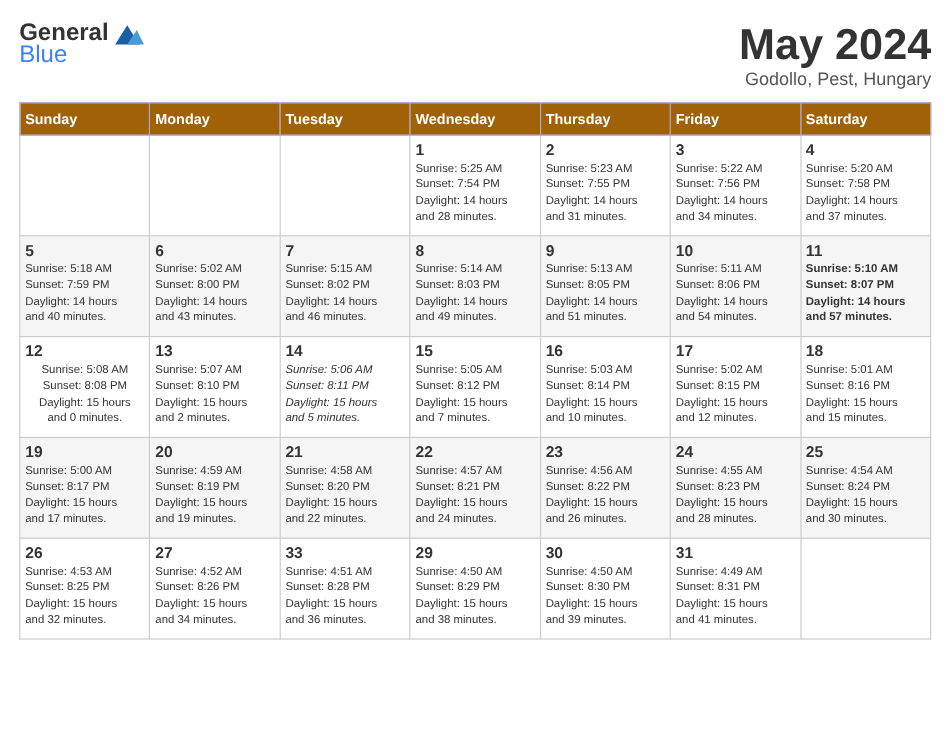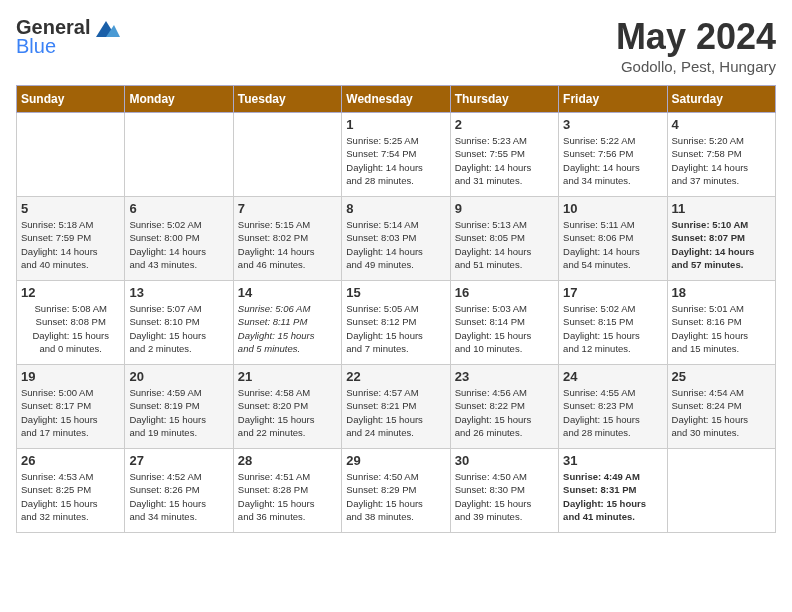--- a/index.html
+++ b/index.html
@@ -322,21 +322,21 @@
 and 32 minutes.</div>
         </td>
         <td>
           <span class="day-number">27</span>
           <div class="day-info" style="white-space: pre-line;">Sunrise: 4:52 AM
 Sunset: 8:26 PM
 Daylight: 15 hours
 and 34 minutes.</div>
         </td>
         <td>
-          <span class="day-number">28</span>
+          <span class="day-number">33</span>
           <div class="day-info" style="white-space: pre-line;">Sunrise: 4:51 AM
 Sunset: 8:28 PM
 Daylight: 15 hours
 and 36 minutes.</div>
         </td>
         <td>
           <span class="day-number">29</span>
           <div class="day-info" style="white-space: pre-line;">Sunrise: 4:50 AM
 Sunset: 8:29 PM
 Daylight: 15 hours
@@ -344,21 +344,21 @@
         </td>
         <td>
           <span class="day-number">30</span>
           <div class="day-info" style="white-space: pre-line;">Sunrise: 4:50 AM
 Sunset: 8:30 PM
 Daylight: 15 hours
 and 39 minutes.</div>
         </td>
         <td>
           <span class="day-number">31</span>
-          <div class="day-info" style="white-space: pre-line; font-weight: bold;">Sunrise: 4:49 AM
+          <div class="day-info" style="white-space: pre-line;">Sunrise: 4:49 AM
 Sunset: 8:31 PM
 Daylight: 15 hours
 and 41 minutes.</div>
         </td>
         <td class="empty-cell"></td>
       </tr>
     </tbody>
 </table>
 
 </body></html>

